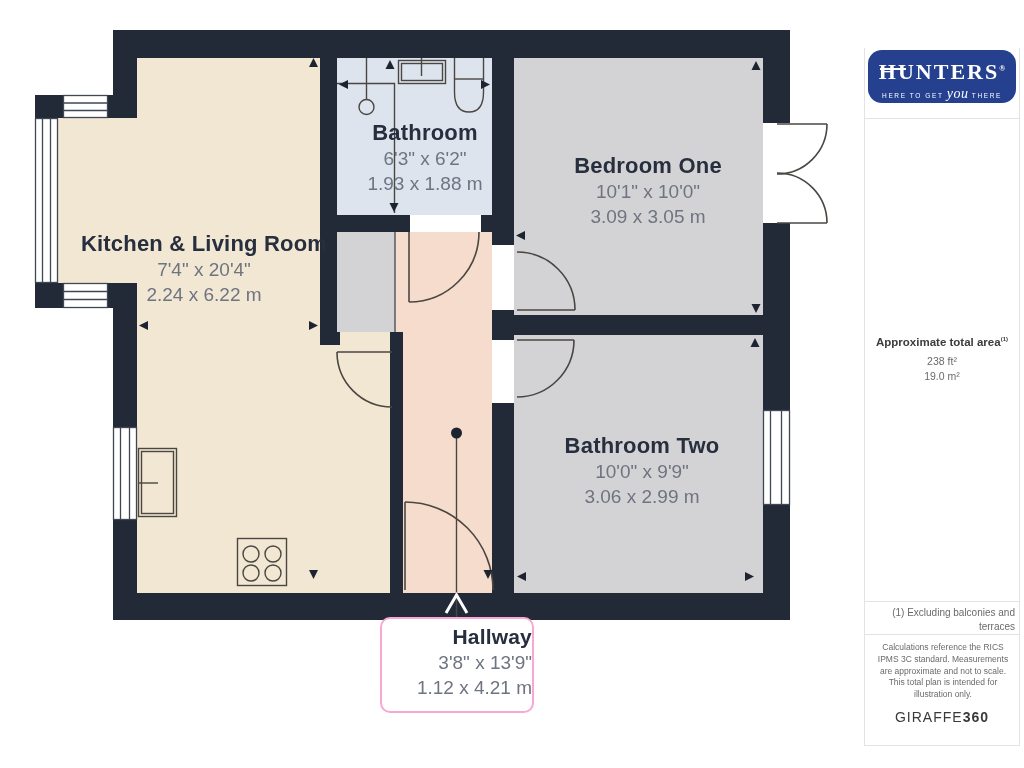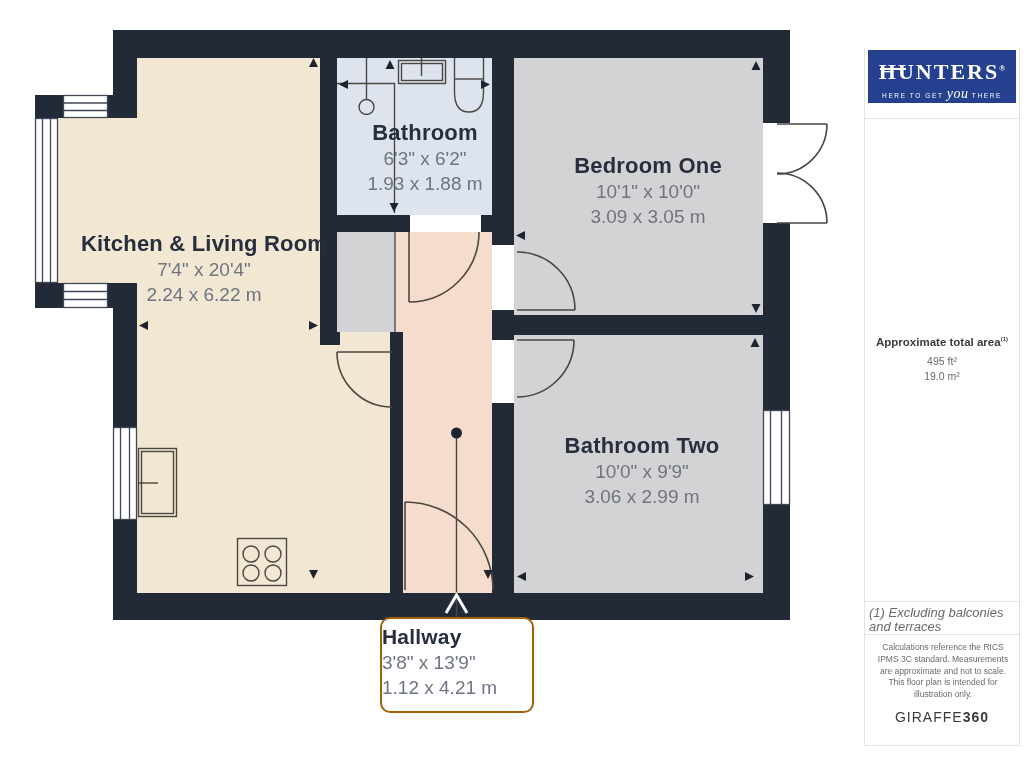--- a/index.html
+++ b/index.html
@@ -11,40 +11,40 @@
   .win{background:#ffffff;}
   .f-kitchen{background:#f1e7d2;}
   .f-bath{background:#dde4ee;}
   .f-bed{background:#d3d3d5;}
   .f-hall{background:#f6dccc;}
   .overlay{position:absolute;left:0;top:0;pointer-events:none;}
   .room-label{position:absolute;transform:translateX(-50%);text-align:center;white-space:nowrap;margin-top:10px;}
   .room-name{font-size:22px;font-weight:700;color:#272e3e;line-height:26px;letter-spacing:.2px;}
   .room-dim{font-size:19px;color:#6e7480;line-height:25px;}
   .hall-box{position:absolute;left:380px;top:617px;width:150px;height:88px;background:#fff;
-    border:2px solid #a16207;border-radius:10px;text-align:left;padding-top:4px;box-sizing:content-box;}
+    border:2px solid #f9a8d4;border-radius:10px;text-align:right;padding-top:4px;box-sizing:content-box;}
   .hall-box .room-name{font-size:21px;line-height:27px;}
   .hall-box .room-dim{font-size:19px;line-height:25px;}
   
   .sidebar{position:absolute;left:864px;top:48px;width:156px;height:698px;
     border-left:1px solid #e3e3e3;border-right:1px solid #e3e3e3;border-bottom:1px solid #e3e3e3;box-sizing:border-box;}
-  .logo{position:absolute;left:3px;top:2px;right:3px;height:53px;background:#24408f;text-align:center;overflow:hidden;}
+  .logo{position:absolute;left:3px;top:2px;right:3px;height:53px;background:#24408f;text-align:center;overflow:hidden;border-radius:14px;}
   .logo-brand{position:relative;margin-top:7px;color:#fff;font-family:"Liberation Serif",serif;
     font-weight:700;font-size:22px;letter-spacing:2px;line-height:24px;}
   .logo-strike{position:absolute;left:12px;top:11px;width:26px;height:2px;background:#fff;}
   .logo-brand sup{font-size:8px;letter-spacing:0;}
   .logo-tagline{color:#fff;font-size:6.5px;letter-spacing:1.6px;margin-top:2px;}
   .logo-tagline em{font-family:"Liberation Serif",serif;font-size:14px;letter-spacing:.5px;}
   .sb-divider{position:absolute;left:0;right:0;height:1px;background:#e3e3e3;}
   .d1{top:70px;} .d2{top:553px;} .d3{top:586px;}
   .area-block{position:absolute;left:0;right:0;top:284px;text-align:center;}
   .area-heading{font-size:11.5px;font-weight:700;color:#3c3c3c;line-height:14px;margin-bottom:5px;}
   .area-heading sup{font-size:6px;}
   .area-val{font-size:10.5px;color:#6a6a6a;line-height:15.5px;}
-  .sb-footnote{position:absolute;left:4px;right:4px;top:558px;text-align:left;font-size:13px;color:#6a6a6a;line-height:14px;font-style:italic;}
+  .sb-footnote{position:absolute;left:4px;right:4px;top:558px;text-align:right;font-size:10px;color:#6a6a6a;line-height:14px;}
   .sb-disclaimer{position:absolute;left:8px;top:594px;width:140px;text-align:center;font-size:8.5px;color:#6a6a6a;line-height:11.8px;}
   .sb-credit{position:absolute;left:0;right:0;top:662px;text-align:center;font-size:14px;color:#3a3a3a;
     letter-spacing:1px;line-height:14px;}
   .sb-credit .g360{font-weight:700;}
 </style>
 </head>
 <body>
 
 <div class="canvas">
   <div class="plan">
@@ -227,24 +227,24 @@
         <span>HERE TO GET</span>
         <em>you</em>
         <span>THERE</span>
       </div>
     </div>
     <div class="sb-divider d1"></div>
     <div class="area-block">
       <div class="area-heading">
         <span>Approximate total area</span><sup>(1)</sup>
       </div>
-      <div class="area-val">495 ft²</div>
+      <div class="area-val">238 ft²</div>
       <div class="area-val">19.0 m²</div>
     </div>
     <div class="sb-divider d2"></div>
     <div class="sb-footnote">(1) Excluding balconies and terraces</div>
     <div class="sb-divider d3"></div>
-    <div class="sb-disclaimer">Calculations reference the RICS IPMS 3C standard. Measurements are approximate and not to scale. This floor plan is intended for illustration only.</div>
+    <div class="sb-disclaimer">Calculations reference the RICS IPMS 3C standard. Measurements are approximate and not to scale. This total plan is intended for illustration only.</div>
     <div class="sb-credit">
       <span class="g">GIRAFFE</span><span class="g360">360</span>
     </div>
   </aside>
 </div>
 
 </body></html>

